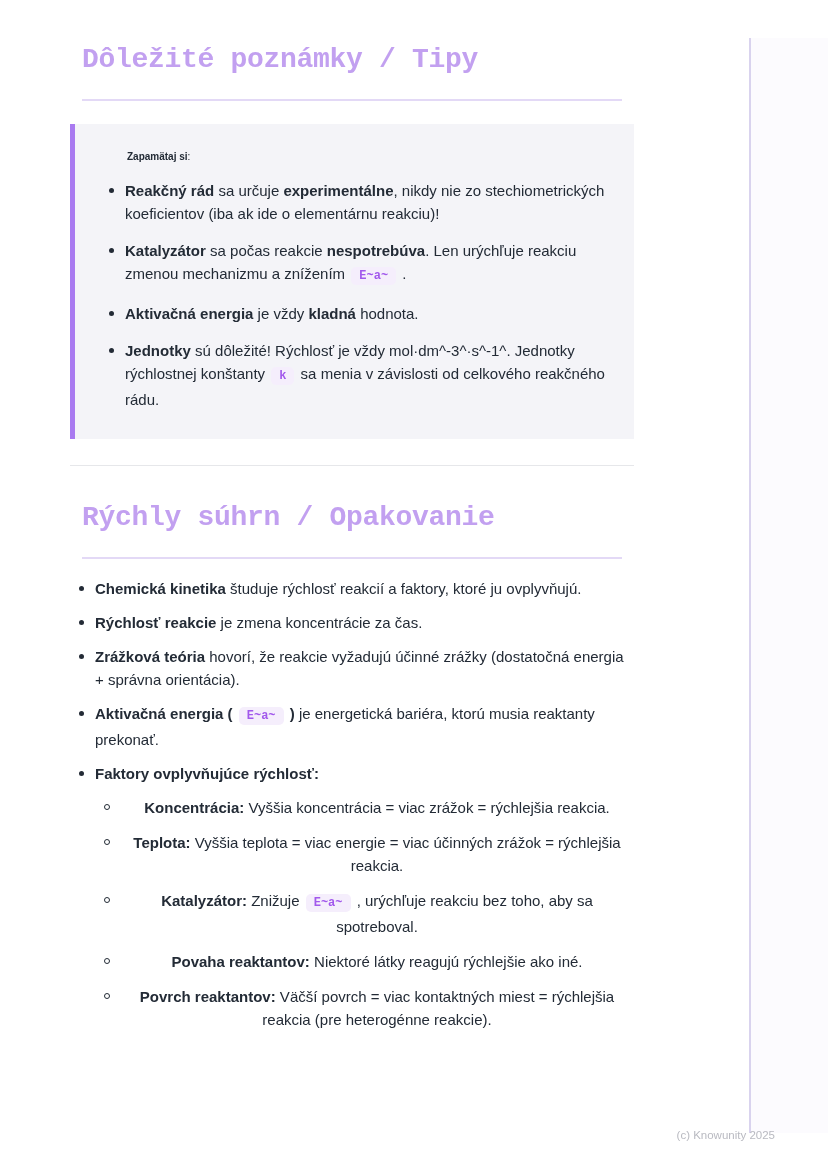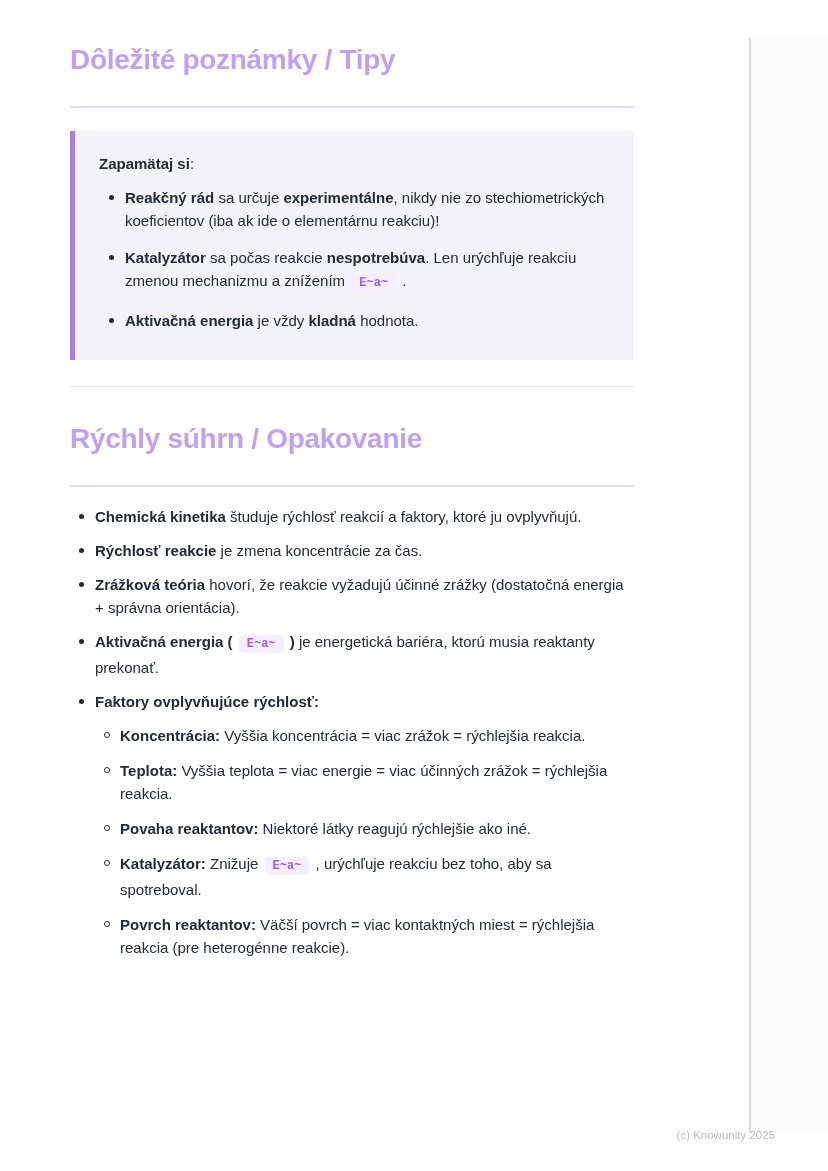--- a/index.html
+++ b/index.html
@@ -23,48 +23,48 @@
     background:#ffffff;
     font-family:"Liberation Sans",sans-serif;
     color:var(--body-text);
     overflow:hidden;
   }
   .edge-strip{position:absolute;left:751px;top:38px;width:77px;height:1095px;background:var(--edge-strip);}
   .edge-line{position:absolute;left:749px;top:38px;width:2px;height:1095px;background:var(--edge-line);}
   .content{position:absolute;left:70px;top:0;width:564px;}
   .section-title{
     font-size:28px;font-weight:700;color:var(--heading);
-    margin:0;letter-spacing:-0.3px;
-    padding-bottom:30px;border-bottom:2px solid var(--heading-underline);
+    margin:12px;letter-spacing:-0.3px;
+    padding-bottom:24px;border-bottom:2px solid var(--heading-underline);font-family:Liberation Mono, monospace;
   }
   .title-notes{margin-top:44px;}
   .title-summary{margin-top:36px;}
   .callout{
     margin-top:23px;
     background:var(--callout-bg);
     border-left:5px solid var(--callout-border);
     padding:21px 26px 12px 24px;
   }
-  .callout-title{font-size:15px;line-height:23px;}
+  .callout-title{font-size:10px;line-height:23px;margin-left:28px;}
   .b{font-weight:700;}
   ul.bullets{list-style:none;margin:11px 0 16px;padding:0 0 0 26px;}
   ul.bullets>li{position:relative;margin:0 0 14px;font-size:15px;line-height:23px;}
   ul.bullets>li::before{
     content:"";position:absolute;left:-16px;top:9px;
     width:5px;height:5px;border-radius:50%;background:var(--body-text);
   }
   .rule{margin-top:26px;border:none;border-top:1px solid var(--divider);height:0;}
   ul.summary{list-style:none;margin:18px 0 0;padding:0 0 0 25px;}
   ul.summary>li{position:relative;margin:0 0 11px;font-size:15px;line-height:23px;}
   ul.summary>li::before{
     content:"";position:absolute;left:-16px;top:9px;
     width:5px;height:5px;border-radius:50%;background:var(--body-text);
   }
   ul.sublist{list-style:none;margin:11px 0 0;padding:0 0 0 25px;}
-  ul.sublist>li{position:relative;margin:0 0 12px;font-size:15px;line-height:23px;}
+  ul.sublist>li{position:relative;margin:0 0 12px;font-size:15px;line-height:23px;text-align:center;}
   ul.sublist>li::before{
     content:"";position:absolute;left:-16px;top:8px;
     width:4px;height:4px;border-radius:50%;
     border:1.5px solid var(--body-text);background:transparent;
   }
   .chip{
     font-family:"Liberation Mono",monospace;
     font-size:12px;font-weight:700;
     color:var(--chip-text);background:var(--chip-bg);
     border-radius:5px;padding:2px 8px;margin:0 2px;
@@ -89,37 +89,38 @@
     <h1 class="section-title title-notes">Dôležité poznámky / Tipy</h1>
 
     <div class="callout">
       <div class="callout-title">
         <span class="b">Zapamätaj si</span><span>:</span>
       </div>
       <ul class="bullets">
           <li><span class="b">Reakčný rád</span><span> sa určuje </span><span class="b">experimentálne</span><span>, nikdy nie zo stechiometrických koeficientov (iba ak ide o elementárnu reakciu)!</span></li>
           <li><span class="b">Katalyzátor</span><span> sa počas reakcie </span><span class="b">nespotrebúva</span><span>. Len urýchľuje reakciu zmenou mechanizmu a znížením </span><span class="chip">E~a~</span><span> .</span></li>
           <li><span class="b">Aktivačná energia</span><span> je vždy </span><span class="b">kladná</span><span> hodnota.</span></li>
+          <li><span class="b">Jednotky</span><span> sú dôležité! Rýchlosť je vždy mol·dm^-3^·s^-1^. Jednotky rýchlostnej konštanty </span><span class="chip">k</span><span> sa menia v závislosti od celkového reakčného rádu.</span></li>
         </ul>
     </div>
 
     <hr class="rule">
 
     <h2 class="section-title title-summary">Rýchly súhrn / Opakovanie</h2>
 
     <ul class="summary">
         <li><span class="b">Chemická kinetika</span><span> študuje rýchlosť reakcií a faktory, ktoré ju ovplyvňujú.</span></li>
         <li><span class="b">Rýchlosť reakcie</span><span> je zmena koncentrácie za čas.</span></li>
         <li><span class="b">Zrážková teória</span><span> hovorí, že reakcie vyžadujú účinné zrážky (dostatočná energia + správna orientácia).</span></li>
         <li><span class="b">Aktivačná energia (</span><span> </span><span class="chip">E~a~</span><span> </span><span class="b">)</span><span> je energetická bariéra, ktorú musia reaktanty prekonať.</span></li>
         <li><span class="b">Faktory ovplyvňujúce rýchlosť:</span><ul class="sublist">
             <li><span class="b">Koncentrácia:</span><span> Vyššia koncentrácia = viac zrážok = rýchlejšia reakcia.</span></li>
             <li><span class="b">Teplota:</span><span> Vyššia teplota = viac energie = viac účinných zrážok = rýchlejšia reakcia.</span></li>
+            <li><span class="b">Katalyzátor:</span><span> Znižuje </span><span class="chip">E~a~</span><span> , urýchľuje reakciu bez toho, aby sa spotreboval.</span></li>
             <li><span class="b">Povaha reaktantov:</span><span> Niektoré látky reagujú rýchlejšie ako iné.</span></li>
-            <li><span class="b">Katalyzátor:</span><span> Znižuje </span><span class="chip">E~a~</span><span> , urýchľuje reakciu bez toho, aby sa spotreboval.</span></li>
             <li><span class="b">Povrch reaktantov:</span><span> Väčší povrch = viac kontaktných miest = rýchlejšia reakcia (pre heterogénne reakcie).</span></li>
           </ul></li>
       </ul>
 
   </div>
 
   <div class="footer">(c) Knowunity 2025</div>
 </div>
 
 </body></html>

